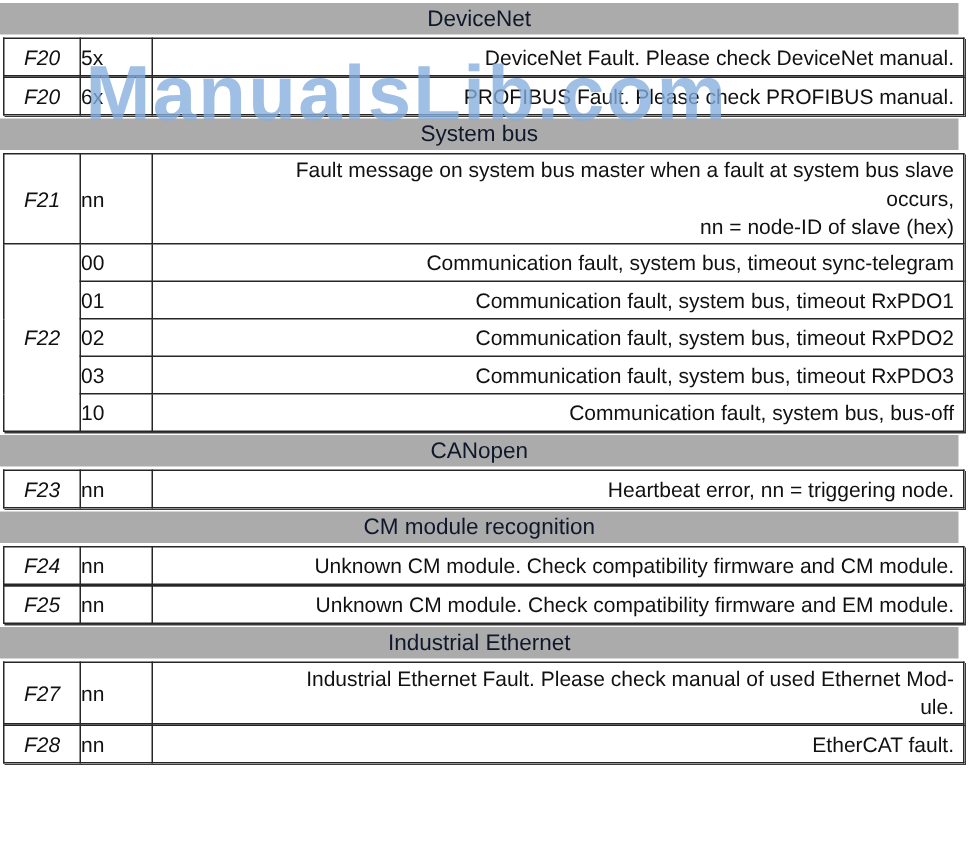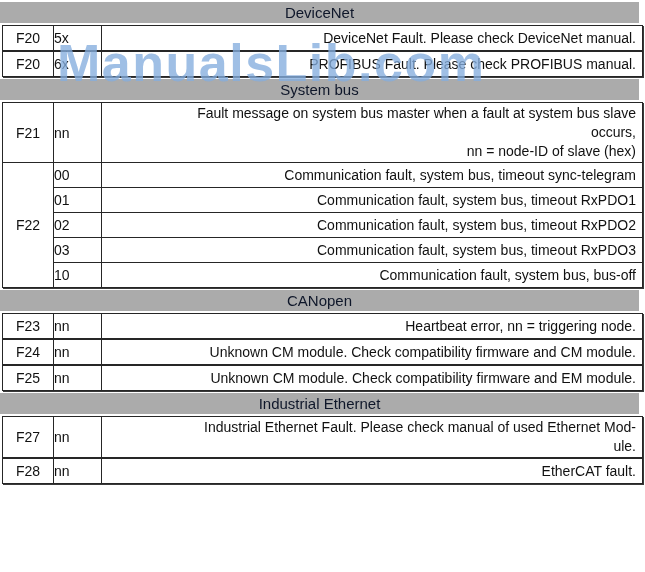--- a/index.html
+++ b/index.html
@@ -29,21 +29,21 @@
     margin-left: 2px;
     box-shadow: 1px 1px 0 #3a3a3a;
   }
   table.rows td {
     border: 1px solid #262626;
     font-size: 14px;
     height: 22px;
     vertical-align: middle;
     overflow: hidden;
   }
-  td.c1 { width: 50px; text-align: center; padding: 0; }
+  td.c1 { width: 50px; text-align: center; padding: 0; font-style: italic; }
   td.c2 { width: 47px; text-align: left; padding: 0; }
   td.c3 {
     text-align: right;
     padding: 1px 6px;
     line-height: 19px;
     white-space: pre-line;
   }
   .wm {
     position: absolute;
     top: 33px;
@@ -122,20 +122,21 @@
   <table class="rows">
     <tbody>
         <tr>
       <td class="c1">F23</td>
       <td class="c2">nn</td>
       <td class="c3">Heartbeat error, nn = triggering node.</td>
     </tr>
   </tbody>
     </table>
 
+  <div class="hdr">CM module recognition</div>
   <table class="rows">
     <tbody>
         <tr>
       <td class="c1">F24</td>
       <td class="c2">nn</td>
       <td class="c3">Unknown CM module. Check compatibility firmware and CM module.</td>
     </tr>
   </tbody>
     </table>
 

